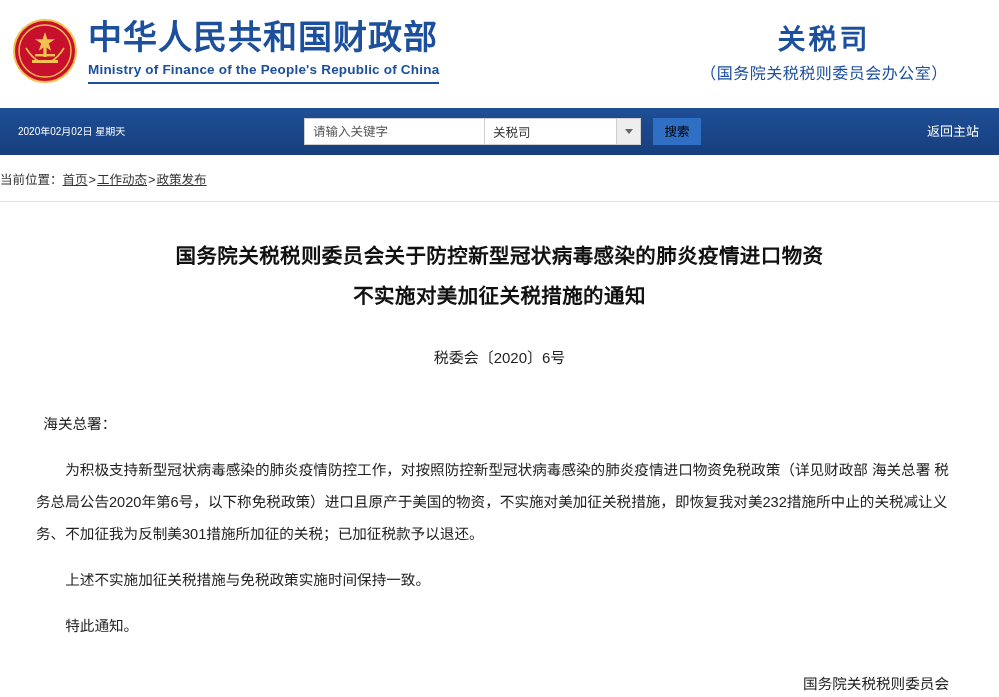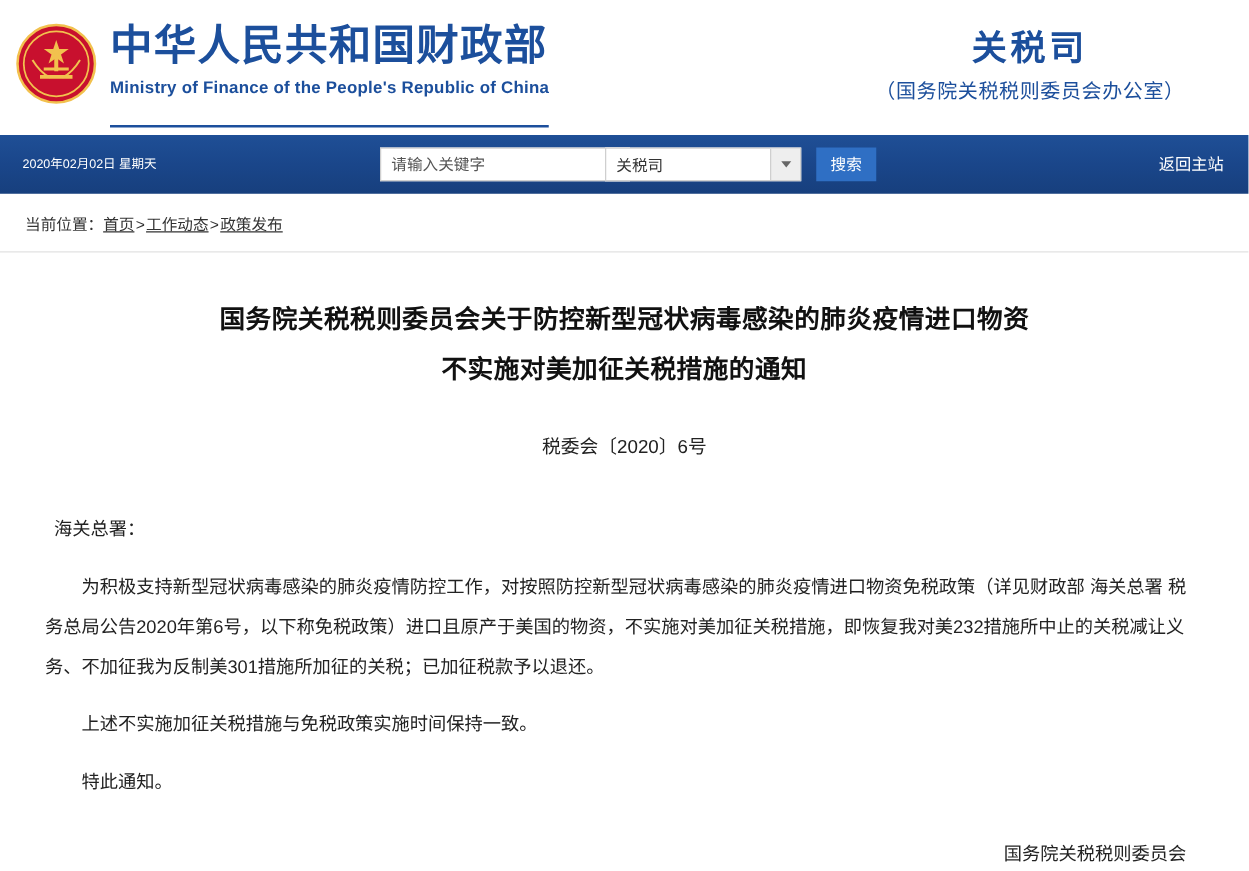--- a/index.html
+++ b/index.html
@@ -44,21 +44,21 @@
     font-family: "Liberation Serif", "DejaVu Serif", serif;
   }
   .en-title {
     color: #1c4f9c;
     font-size: 13.5px;
     font-weight: bold;
     letter-spacing: 0.2px;
     line-height: 20px;
     white-space: nowrap;
     border-bottom: 2px solid #1c4f9c;
-    padding-bottom: 20px;
+    padding-bottom: 2px;
     display: inline-block;
   }
   .dept-block {
     position: absolute;
     right: 10px; top: 20px;
     text-align: center;
     width: 330px;
   }
   .dept-name {
     color: #1c4f9c;
@@ -134,21 +134,21 @@
     width: 0; height: 0;
     border-left: 4px solid transparent;
     border-right: 4px solid transparent;
     border-top: 5px solid #666;
   }
   .search-btn {
     position: absolute;
     left: 653px; top: 10px;
     width: 48px; height: 27px;
     background: #2f6fc4;
-    color: #ffffff;
+    color: #000000;
     font-size: 12.5px;
     border: none;
     cursor: pointer;
     line-height: 27px;
     text-align: center;
     font-family: "Liberation Sans", sans-serif;
   }
   .nav-back {
     position: absolute;
     right: 20px; top: 0;
@@ -158,22 +158,22 @@
     text-decoration: none;
     white-space: nowrap;
   }
 
   
   .breadcrumb-wrap {
     height: 47px;
     border-bottom: 1px solid #e2e2e2;
     display: flex;
     align-items: center;
-    padding-left: 20px;
-    background: #ffffff;
+    background: #ffffff;
+    font-family: Liberation Mono, monospace;
   }
   .breadcrumb {
     font-size: 12.5px;
     color: #333;
     white-space: nowrap;
   }
   .breadcrumb a {
     color: #333;
     text-decoration: underline;
   }

